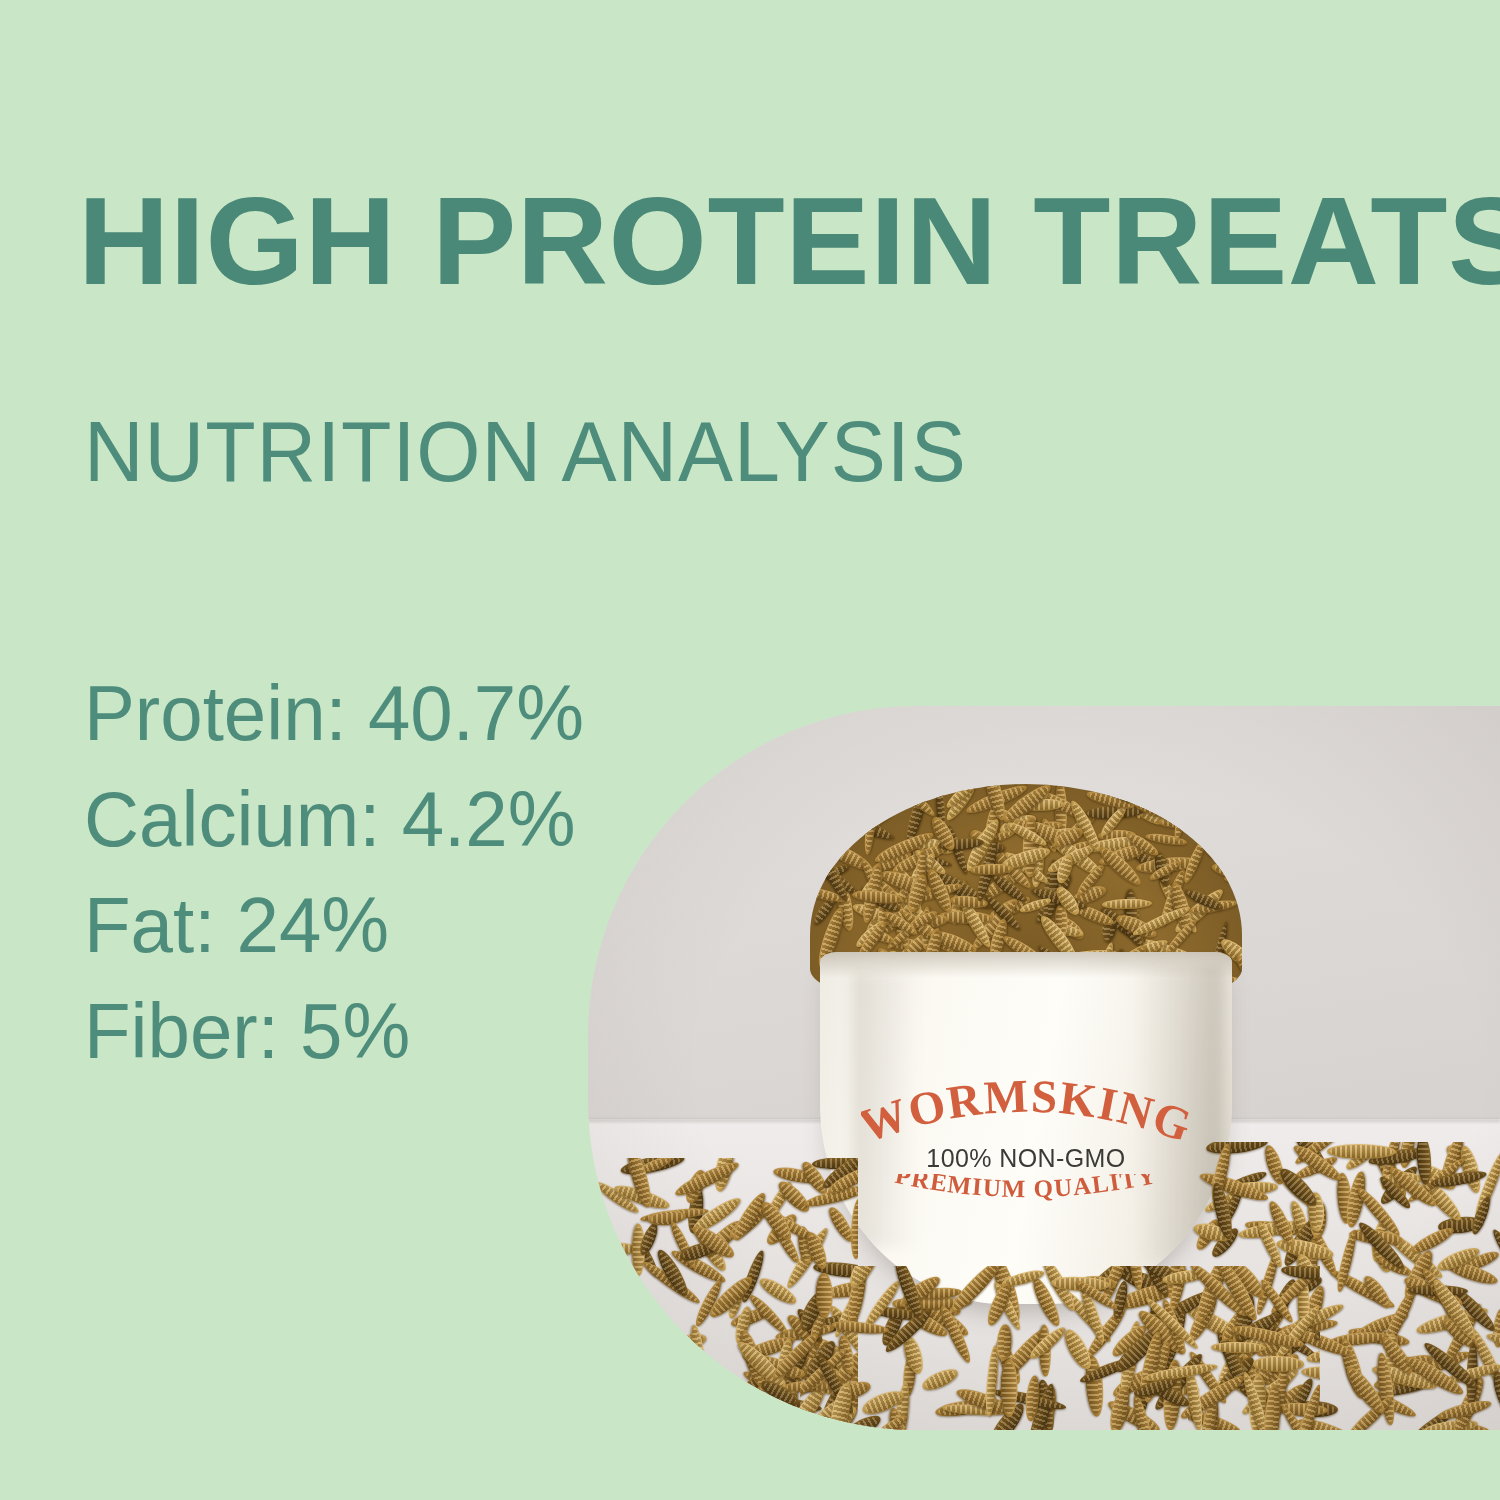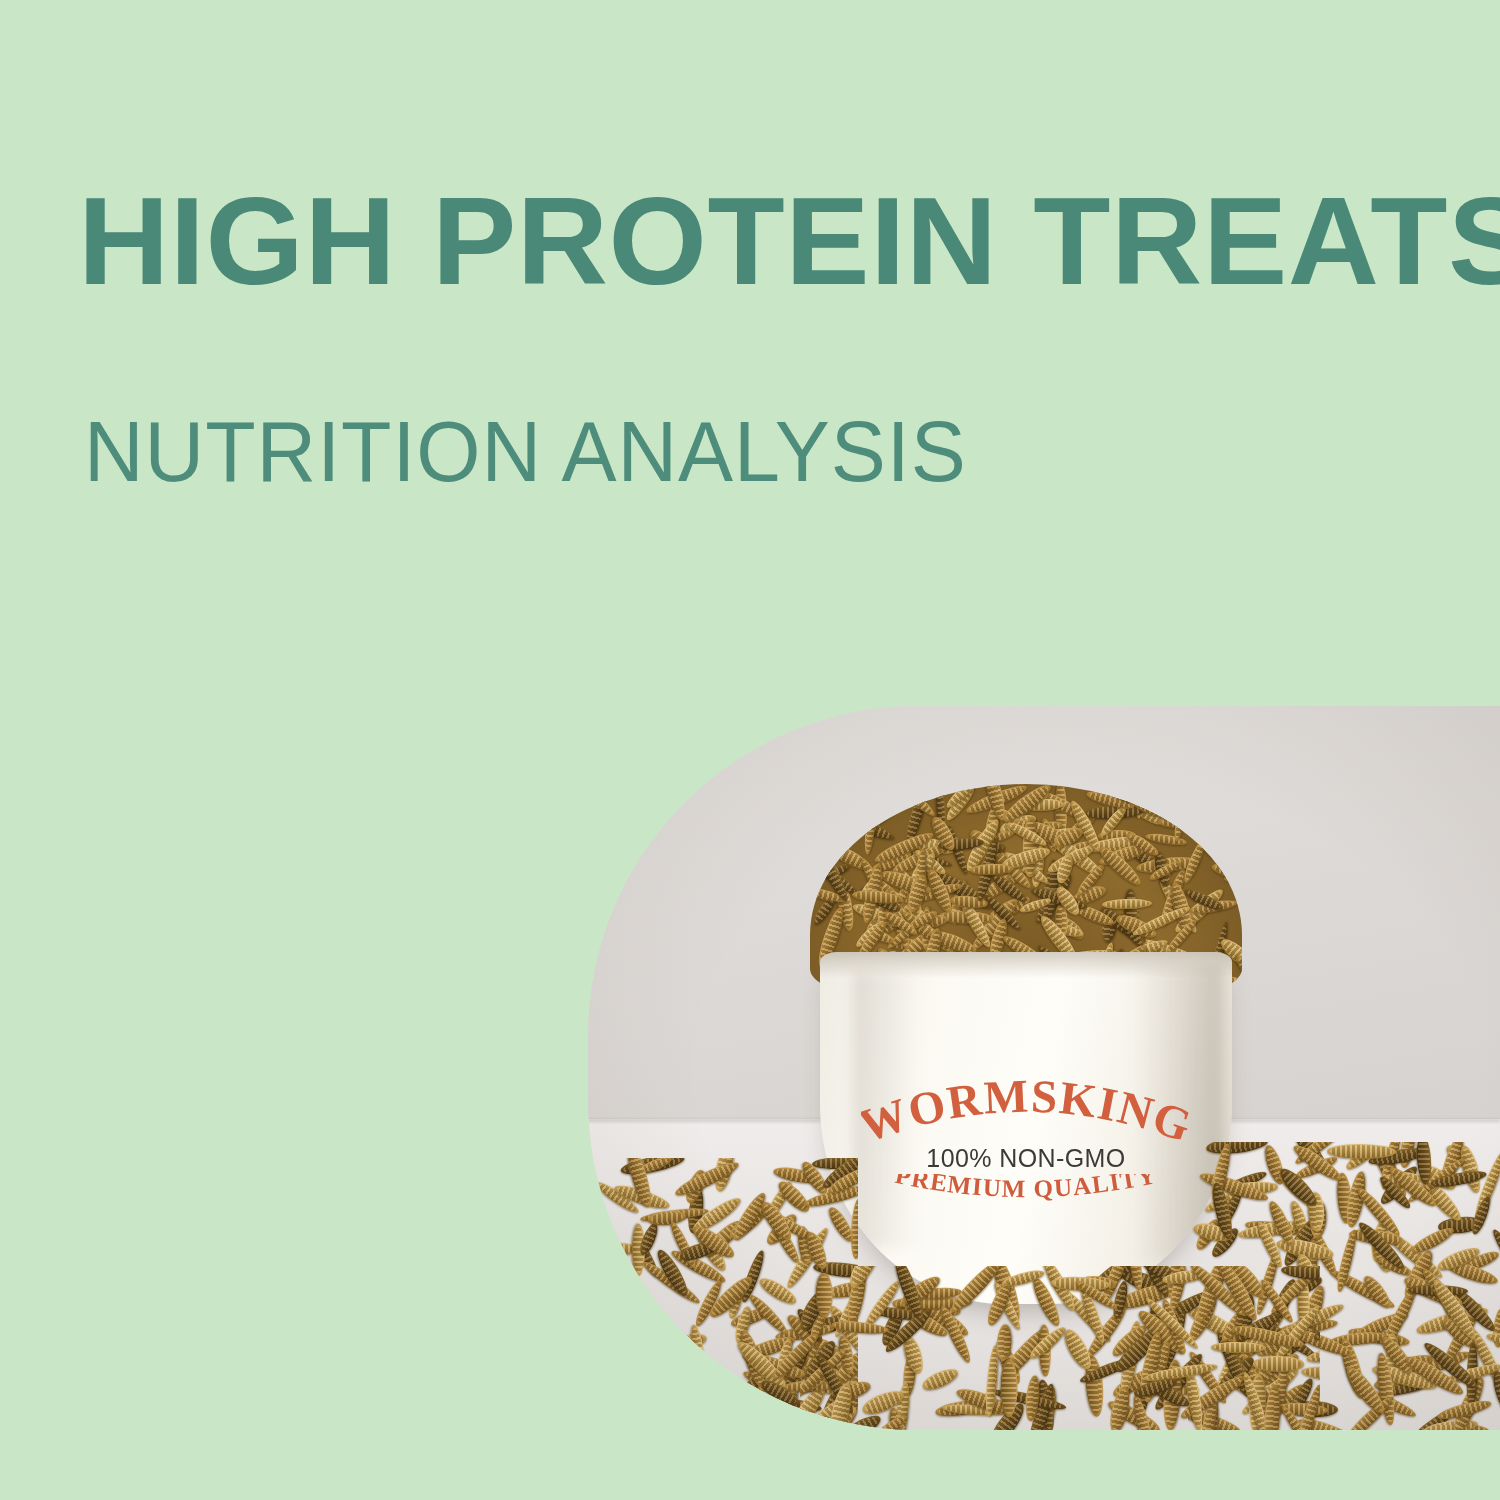--- a/index.html
+++ b/index.html
@@ -227,20 +227,26 @@
 </style>
 </head>
 <body>
 
 <div id="canvas">
 
   <div class="headline">HIGH PROTEIN TREATS</div>
 
   <div class="subhead">NUTRITION ANALYSIS</div>
 
+  <div class="facts">
+    <div class="fact-line">Protein: 40.7%</div>
+    <div class="fact-line">Calcium: 4.2%</div>
+    <div class="fact-line">Fat: 24%</div>
+    <div class="fact-line">Fiber: 5%</div>
+  </div>
 
   <div class="photo">
     <div class="photo-inner">
       <div class="wall"></div>
       <div class="floor"></div>
       <div class="floor-seam"></div>
 
       <div class="heap" id="heap">
           <div class="larva dk" style="width: 61.2px; height: 9.4px; left: 79.3px; top: 195.1px; transform: rotate(-47.9deg);"></div>
           <div class="larva" style="width: 33.6px; height: 9px; left: 256.1px; top: 57.8px; transform: rotate(-11.6deg);"></div>

